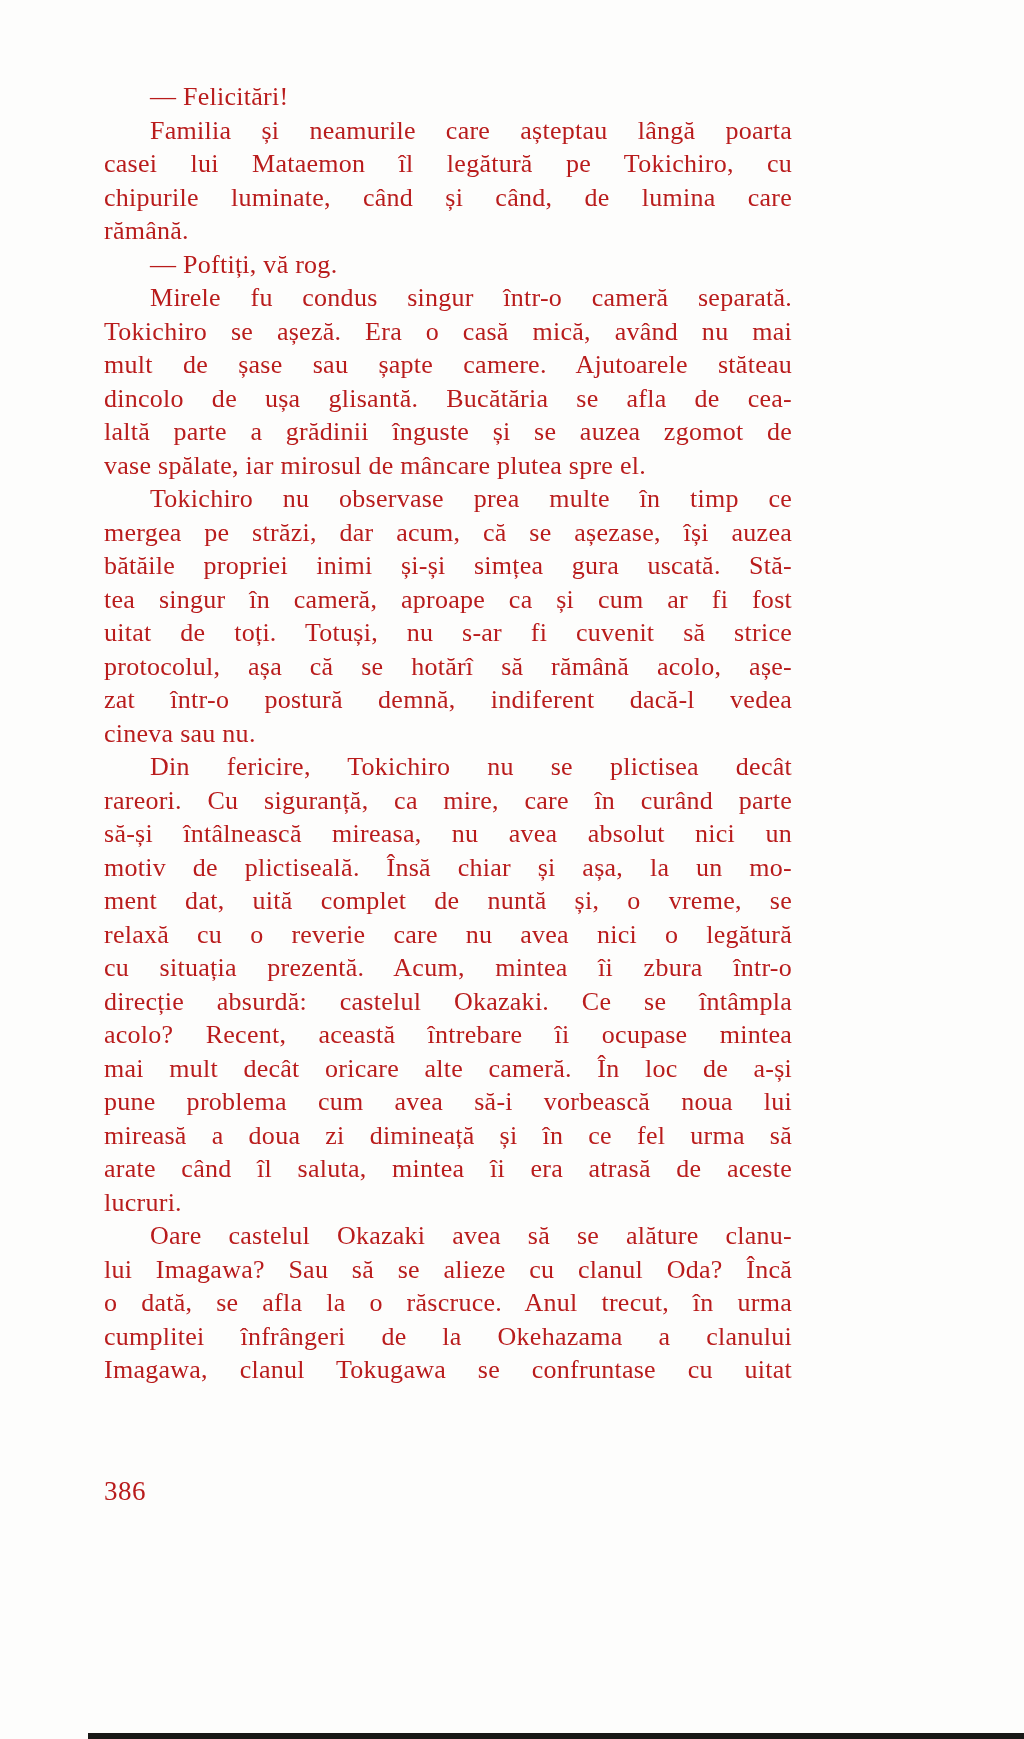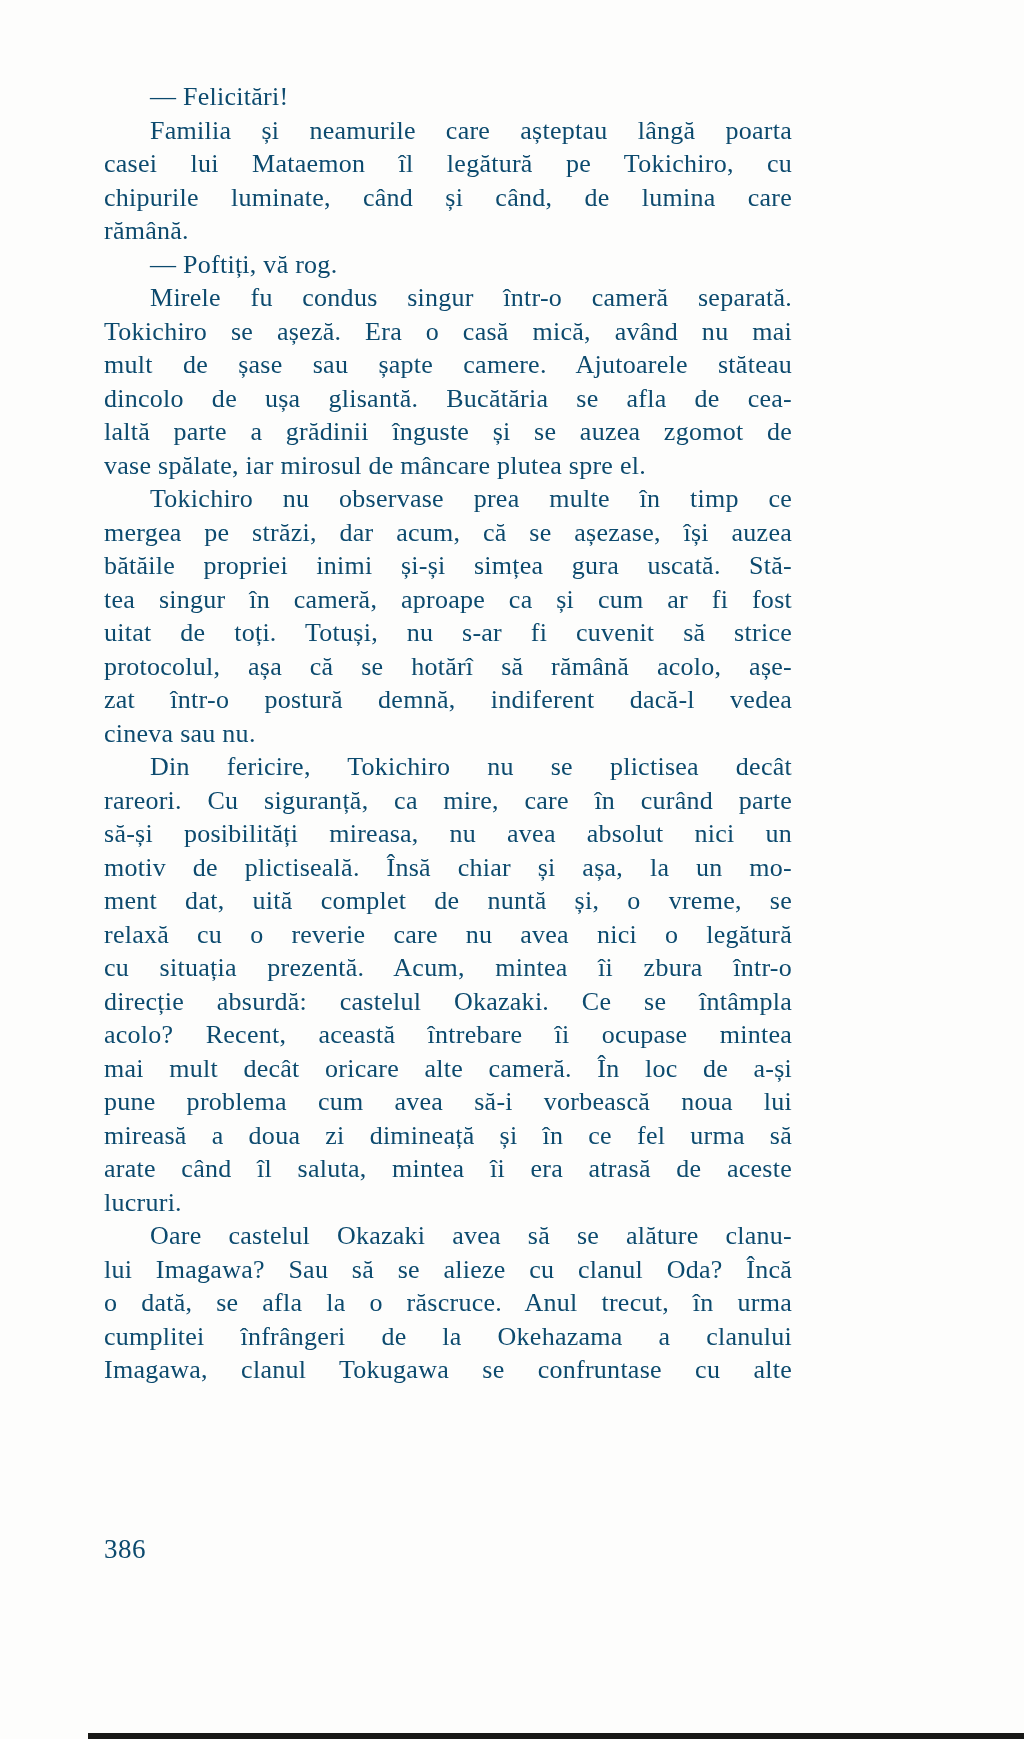--- a/index.html
+++ b/index.html
@@ -31,37 +31,37 @@
   .line {
     text-align: justify;
     text-align-last: justify;
   }
   .line.last { text-align-last: left; }
   .line.first { text-indent: 46px; }
 
   .page-number {
     position: absolute;
     left: 104px;
-    top: 1534px;
+    top: 1476px;
     font-size: 27px;
     letter-spacing: 0.02em;
   }
 
   .scan-bar {
     position: absolute;
     left: 88px;
     right: 0;
     bottom: 0;
     height: 6px;
   }
 </style>
 </head>
 <body>
 
-<div class="page" style="background: rgb(253, 253, 252); color: #0c4a6e;">
+<div class="page" style="background: rgb(253, 253, 252); color: #b91c1c;">
   <div class="text-block">
       <div class="paragraph">
         <div class="line first last">— Felicitări!</div>
       </div>
       <div class="paragraph">
         <div class="line first">Familia și neamurile care așteptau lângă poarta</div>
         <div class="line">casei lui Mataemon îl legătură pe Tokichiro, cu</div>
         <div class="line">chipurile luminate, când și când, de lumina care</div>
         <div class="line last">rămână.</div>
       </div>
@@ -82,36 +82,36 @@
         <div class="line">bătăile propriei inimi și-și simțea gura uscată. Stă-</div>
         <div class="line">tea singur în cameră, aproape ca și cum ar fi fost</div>
         <div class="line">uitat de toți. Totuși, nu s-ar fi cuvenit să strice</div>
         <div class="line">protocolul, așa că se hotărî să rămână acolo, așe-</div>
         <div class="line">zat într-o postură demnă, indiferent dacă-l vedea</div>
         <div class="line last">cineva sau nu.</div>
       </div>
       <div class="paragraph">
         <div class="line first">Din fericire, Tokichiro nu se plictisea decât</div>
         <div class="line">rareori. Cu siguranță, ca mire, care în curând parte</div>
-        <div class="line">să-și posibilități mireasa, nu avea absolut nici un</div>
+        <div class="line">să-și întâlnească mireasa, nu avea absolut nici un</div>
         <div class="line">motiv de plictiseală. Însă chiar și așa, la un mo-</div>
         <div class="line">ment dat, uită complet de nuntă și, o vreme, se</div>
         <div class="line">relaxă cu o reverie care nu avea nici o legătură</div>
         <div class="line">cu situația prezentă. Acum, mintea îi zbura într-o</div>
         <div class="line">direcție absurdă: castelul Okazaki. Ce se întâmpla</div>
         <div class="line">acolo? Recent, această întrebare îi ocupase mintea</div>
         <div class="line">mai mult decât oricare alte cameră. În loc de a-și</div>
         <div class="line">pune problema cum avea să-i vorbească noua lui</div>
         <div class="line">mireasă a doua zi dimineață și în ce fel urma să</div>
         <div class="line">arate când îl saluta, mintea îi era atrasă de aceste</div>
         <div class="line last">lucruri.</div>
       </div>
       <div class="paragraph">
         <div class="line first">Oare castelul Okazaki avea să se alăture clanu-</div>
         <div class="line">lui Imagawa? Sau să se alieze cu clanul Oda? Încă</div>
         <div class="line">o dată, se afla la o răscruce. Anul trecut, în urma</div>
         <div class="line">cumplitei înfrângeri de la Okehazama a clanului</div>
-        <div class="line">Imagawa, clanul Tokugawa se confruntase cu alte</div>
+        <div class="line">Imagawa, clanul Tokugawa se confruntase cu uitat</div>
       </div>
     </div>
   <div class="page-number">386</div>
   <div class="scan-bar" style="background: rgb(24, 24, 22);"></div>
 </div>
 
 </body></html>

